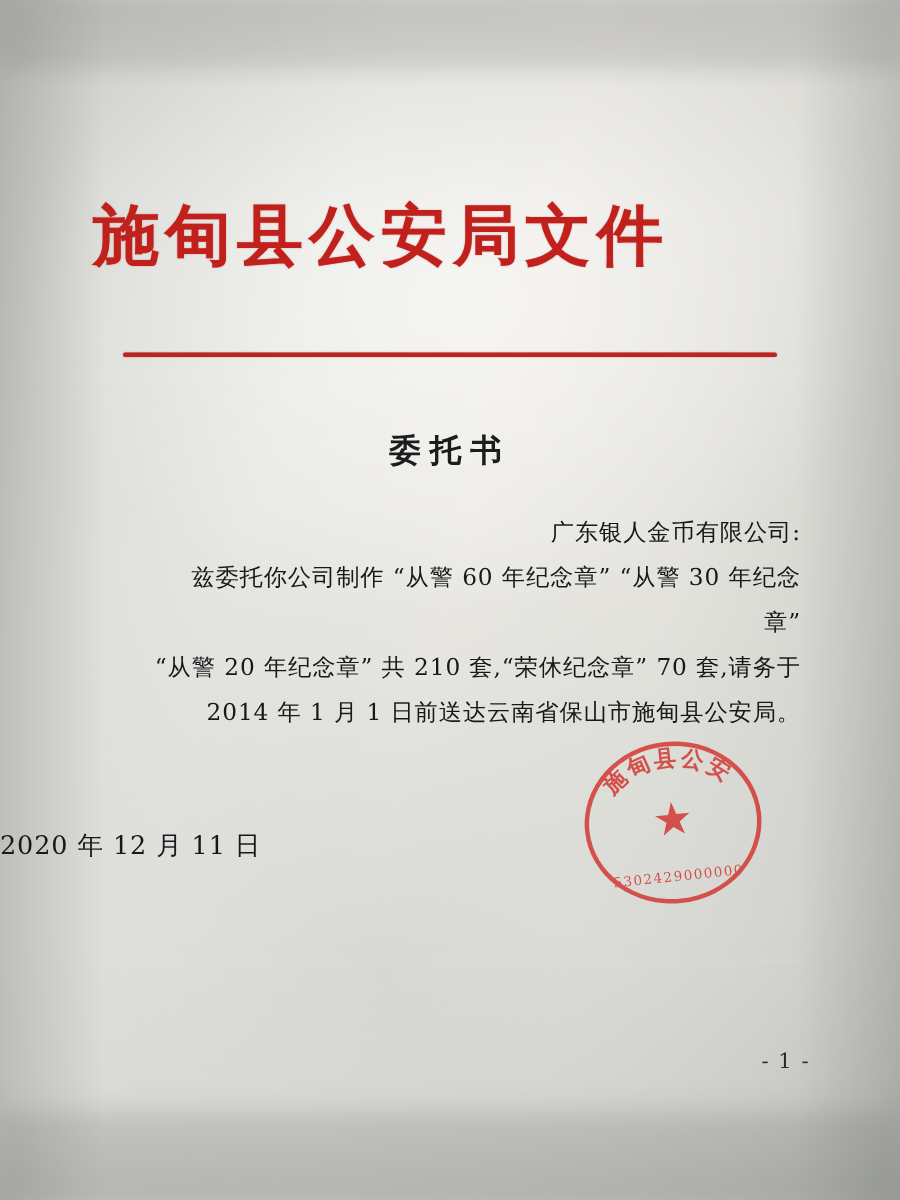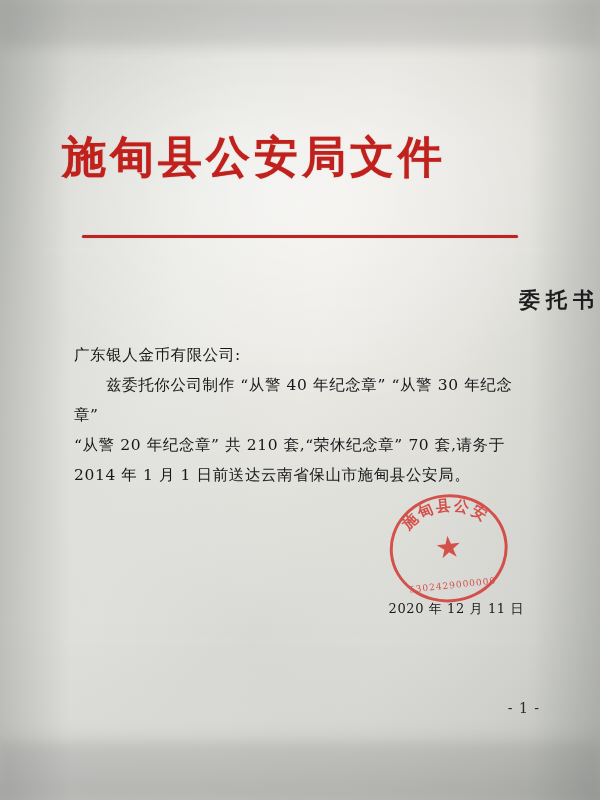--- a/index.html
+++ b/index.html
@@ -78,51 +78,51 @@
     background: #bb2420;
     border-radius: 2px;
     box-shadow: 0 0 1px rgba(187,36,32,0.6);
   }
 
   .subtitle {
     position: absolute;
     left: 0;
     top: 286px;
     width: 600px;
-    text-align: right;
+    text-align: center;
     color: #1c1c1c;
     font-family: "DejaVu Serif", serif;
     font-weight: bold;
     font-size: 21px;
     letter-spacing: 6px;
   }
 
   .body-block {
     position: absolute;
     left: 74px;
     top: 340px;
     width: 460px;
     color: #18181a;
     font-family: "DejaVu Serif", serif;
     font-size: 15.5px;
     line-height: 30px;
     letter-spacing: 0.6px;
+    text-align: right;
   }
   .body-block p { margin: 0; }
   .indent { text-indent: 32px; }
 
   .date-line {
     position: absolute;
     left: 0;
-    top: 600px;
+    top: 552px;
     width: 524px;
-    text-align: right;
     color: #18181a;
     font-family: "DejaVu Serif", serif;
-    font-size: 13px;
+    font-size: 17px;
     letter-spacing: 0.6px;
   }
 
   
   .seal {
     position: absolute;
     left: 388px;
     top: 492px;
     width: 128px;
     height: 118px;
@@ -199,21 +199,21 @@
   <div class="doc">
 
     <div class="doc-title">施甸县公安局文件</div>
 
     <div class="rule"></div>
 
     <div class="subtitle">委托书</div>
 
     <div class="body-block">
       <p>广东银人金币有限公司:</p>
-      <p class="indent">兹委托你公司制作 “从警 40 年纪念章” “从警 30 年纪念章”</p>
+      <p class="indent">兹委托你公司制作 “从警 60 年纪念章” “从警 30 年纪念章”</p>
       <p>“从警 20 年纪念章” 共 210 套,“荣休纪念章” 70 套,请务于</p>
       <p>2014 年 1 月 1 日前送达云南省保山市施甸县公安局。</p>
     </div>
 
     <div class="date-line">2020 年 12 月 11 日</div>
 
     <div class="seal">
       <div class="ring"></div>
       <svg class="arc-text" viewBox="0 0 122 112">
         <defs>

